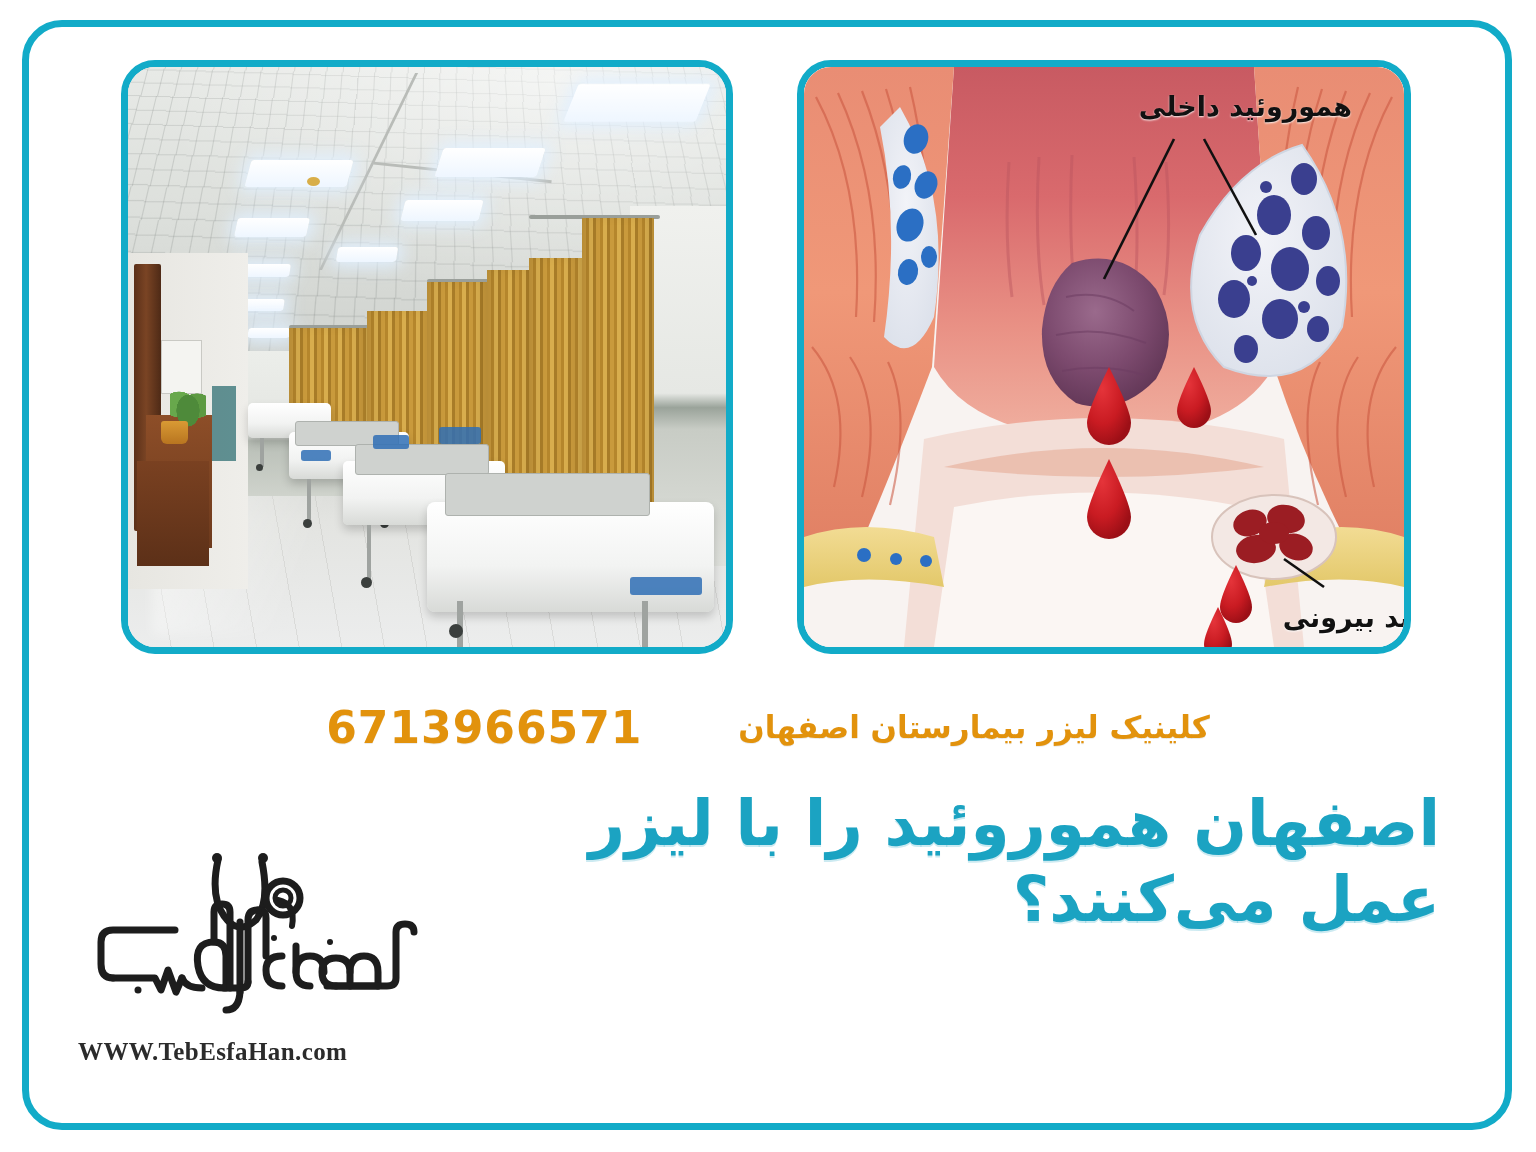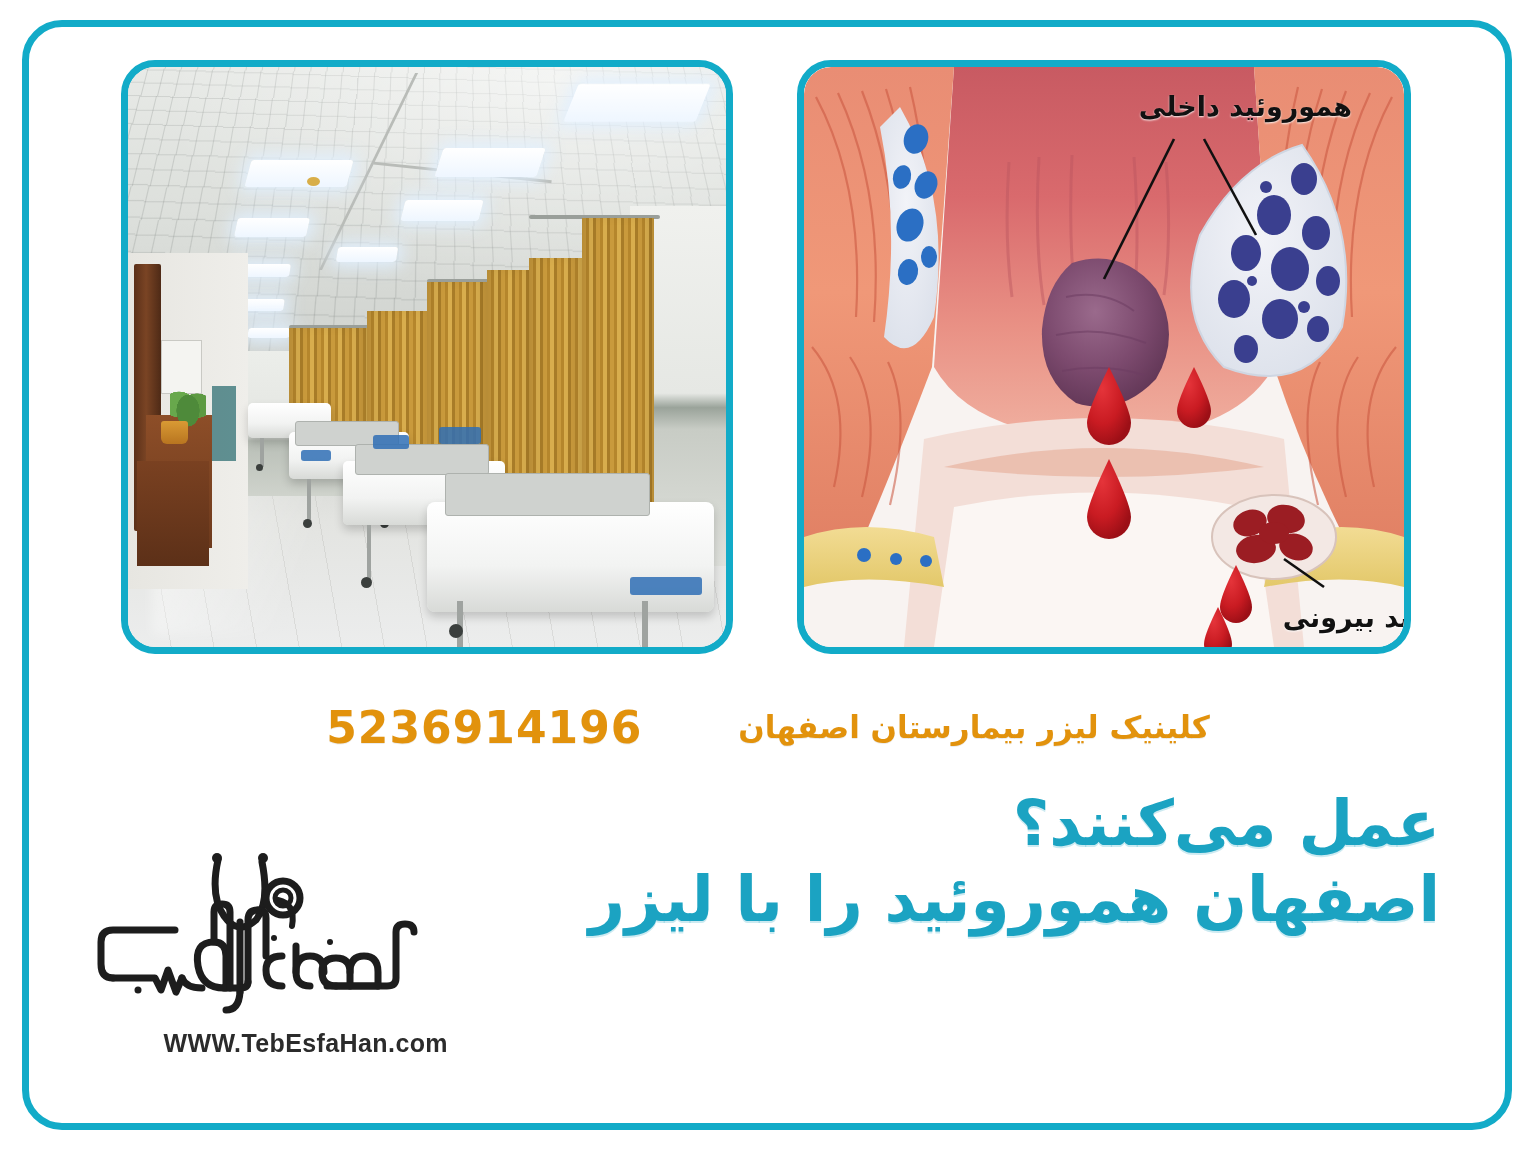--- a/index.html
+++ b/index.html
@@ -41,21 +41,21 @@
     overflow: hidden;
     background: #f5f3f0;
   }
   .photo-left  { left: 121px; top: 60px; width: 612px; height: 594px; }
   .photo-right { left: 797px; top: 60px; width: 614px; height: 594px; }
 
   .photo-inner {
     position: absolute;
     inset: 0;
     overflow: hidden;
-    border-radius: 27px;
+    border-radius: 11px;
   }
 
   
   .ward {
     position: absolute;
     inset: 0;
     background:
       linear-gradient(180deg, #dfe2e0 0%, #d2d6d3 34%, #cfd2cd 52%, #dcdedb 68%, #e8e9e6 100%);
   }
   
@@ -300,24 +300,24 @@
   .logo {
     position: absolute;
     left: 78px;
     top: 838px;
     width: 370px;
     height: 232px;
   }
   .logo-url {
     position: absolute;
     left: 0; right: 0;
-    bottom: 12px;
-    text-align: right;
+    bottom: 4px;
+    text-align: left;
     color: #2b2b2b;
-    font-family: Liberation Sans, sans-serif;
+    font-family: Liberation Serif, serif;
     font-size: 25px;
     font-weight: 700;
     letter-spacing: .4px;
     direction: ltr;
   }
 </style>
 </head>
 <body>
 
 <div class="page">
@@ -547,26 +547,26 @@
                   text-shadow:0 1px 2px rgba(255,255,255,.9);">هموروئید داخلی</div>
 
       <div style="position:absolute; right:-6px; bottom:14px; direction:rtl;
                   color:#111; font-size:27px; font-weight:700; white-space:nowrap;
                   text-shadow:0 1px 2px rgba(255,255,255,.9);">ید بیرونی</div>
     </div>
   </div>
 
   <div class="orange-line">
     <div class="clinic-name">کلینیک لیزر بیمارستان اصفهان</div>
-    <div class="phone-number">5236914196</div>
+    <div class="phone-number">6713966571</div>
   </div>
 
   <div class="headline">
+    <span class="hl-line">اصفهان هموروئید را با لیزر</span>
     <span class="hl-line">عمل می‌کنند؟</span>
-    <span class="hl-line">اصفهان هموروئید را با لیزر</span>
   </div>
 
   <div class="logo">
     <svg viewBox="0 0 370 200" width="370" height="200">
       <g fill="none" stroke="#1d1d1d" stroke-width="7" stroke-linecap="round" stroke-linejoin="round">
 
         <g>
           <path d="M140 22 q-8 36 6 56 q14 20 32 4 q14 -18 6 -58"></path>
           <circle cx="139" cy="20" r="5" fill="#1d1d1d" stroke="none"></circle>
           <circle cx="185" cy="20" r="5" fill="#1d1d1d" stroke="none"></circle>

